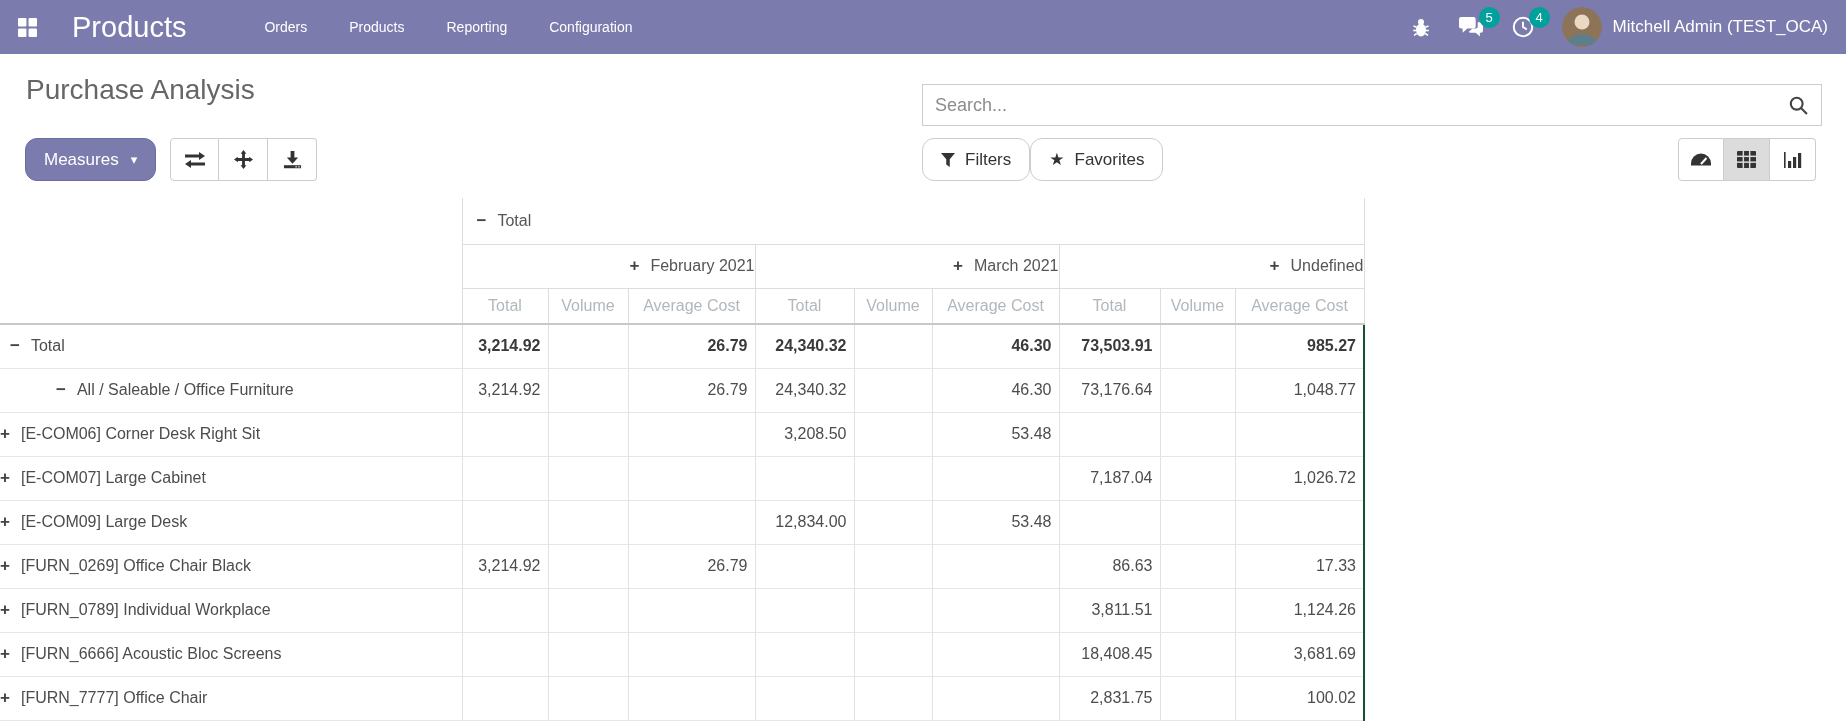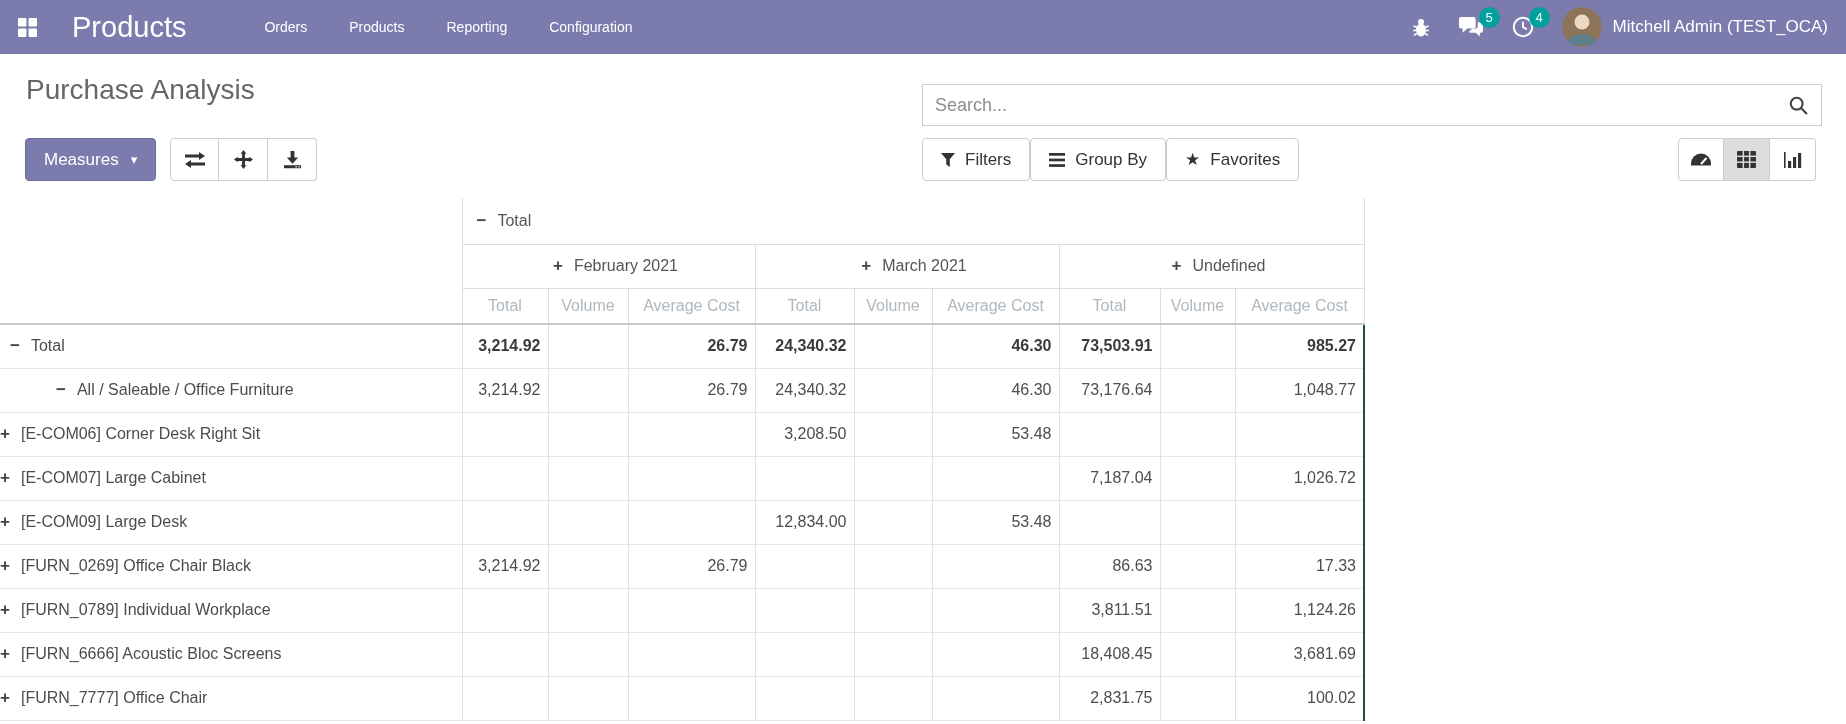--- a/index.html
+++ b/index.html
@@ -26,21 +26,21 @@
   .cp-title { position:absolute; left:26px; top:74px; font-size:28px; color:#666; }
   .searchbox { position:absolute; left:922px; top:84px; width:900px; height:42px;
                border:1px solid #ccc; border-radius:0; background:#fff; display:flex; align-items:center;justify-content:center; }
   .searchbox input { flex:1; border:none; outline:none; font-size:18px; color:#444;
                      padding:0 12px; font-family:"Liberation Sans",sans-serif; background:transparent; }
   .searchbox input::placeholder { color:#8d8d8d; }
   .search-ico { padding:0 13px; display:flex; cursor:pointer; }
 
   .btn-row-left { position:absolute; left:25px; top:138px; display:flex; align-items:center; }
   .btn { height:43px; display:inline-flex; align-items:center; gap:10px; font-size:17px;
-         border:1px solid #ccc; border-radius:4px; background:#fff; color:#333;
+         border:1px solid #ccc; border-radius:12px; background:#fff; color:#333;
          padding:0 18px; cursor:pointer; white-space:nowrap; }
   .btn.primary { background:#7c7bad; border-color:#6d6c9e; color:#fff; }
   .caret { font-size:13px; margin-left:2px; }
   .btn-group { display:inline-flex; margin-left:14px; }
   .btn-group .btn { border-radius:0; border-left-width:0; width:49px; justify-content:center; padding:0; }
   .btn-group .btn:first-child { border-left-width:1px; border-radius:4px 0 0 4px; }
   .btn-group .btn:last-child { border-radius:0 4px 4px 0; }
 
   .btn-row-mid { position:absolute; left:922px; top:138px; display:flex; }
   .star-glyph { font-size:17px; line-height:1; color:#333; }
@@ -50,21 +50,21 @@
   .view-switcher .btn:first-child { border-left-width:1px; border-radius:4px 0 0 4px; }
   .view-switcher .btn:last-child { border-radius:0 4px 4px 0; }
   .view-switcher .btn.active { background:#dcdcdc; }
 
   
   .pivot-wrap { position:absolute; left:0; top:198px; }
   table { border-collapse:collapse; table-layout:fixed; font-size:16px; }
   th { font-weight:400; }
   thead th.root-col { height:46px; text-align:left; padding-left:14px; color:#555;
         border-left:1px solid #ddd; border-right:1px solid #ddd; border-bottom:1px solid #ddd; cursor:pointer; }
-  thead th.group-col { height:44px; text-align:center; padding-left:14px; color:#555;
+  thead th.group-col { height:44px; text-align:right; padding-left:14px; color:#555;
         border-left:1px solid #ddd; border-bottom:1px solid #ddd; cursor:pointer; }
   thead th.group-col:last-child { border-right:1px solid #ddd; }
   thead tr.measure-row th { height:36px; }
   thead th.measure { color:#b0b8be; text-align:center; border-left:1px solid #ddd; cursor:pointer; }
   thead th.measure:last-child { border-right:1px solid #ddd; }
   thead tr.measure-row th { border-bottom:2px solid #c9c9c9; }
   tbody th.row-label { height:44px; text-align:left; color:#4c4c4c; white-space:nowrap;
         overflow:hidden; border-bottom:1px solid #e6e6e6; cursor:pointer; }
   tbody td { text-align:right; padding-right:7px; color:#4d4d4d;
         border-left:1px solid #e2e2e2; border-bottom:1px solid #e6e6e6; }
@@ -195,30 +195,20 @@
 <div class="btn-row-mid">
   <button class="btn">
     <span>
       <svg viewBox="0 0 16 16" width="14" height="14" fill="#333">
         <path d="M0 0 h16 l-6 7 v9 l-4 -3 v-6 z"></path>
       </svg>
     </span>
     <span>Filters</span>
   </button>
   <button class="btn">
-    <span>
-      <svg viewBox="0 0 16 14" width="16" height="14" fill="#333">
-        <rect y="0" width="16" height="2.7"></rect>
-          <rect y="5.6" width="16" height="2.7"></rect>
-          <rect y="11.2" width="16" height="2.7"></rect>
-      </svg>
-    </span>
-    <span>Group By</span>
-  </button>
-  <button class="btn">
     <span class="star-glyph">★</span>
     <span>Favorites</span>
   </button>
 </div>
 
 <div class="view-switcher">
   <button class="btn">
     <span>
       <svg viewBox="0 0 22 14" width="22" height="15">
         <path d="M11 1 a10 10 0 0 1 10 10 v2 h-20 v-2 a10 10 0 0 1 10 -10 z" fill="#333"></path>

